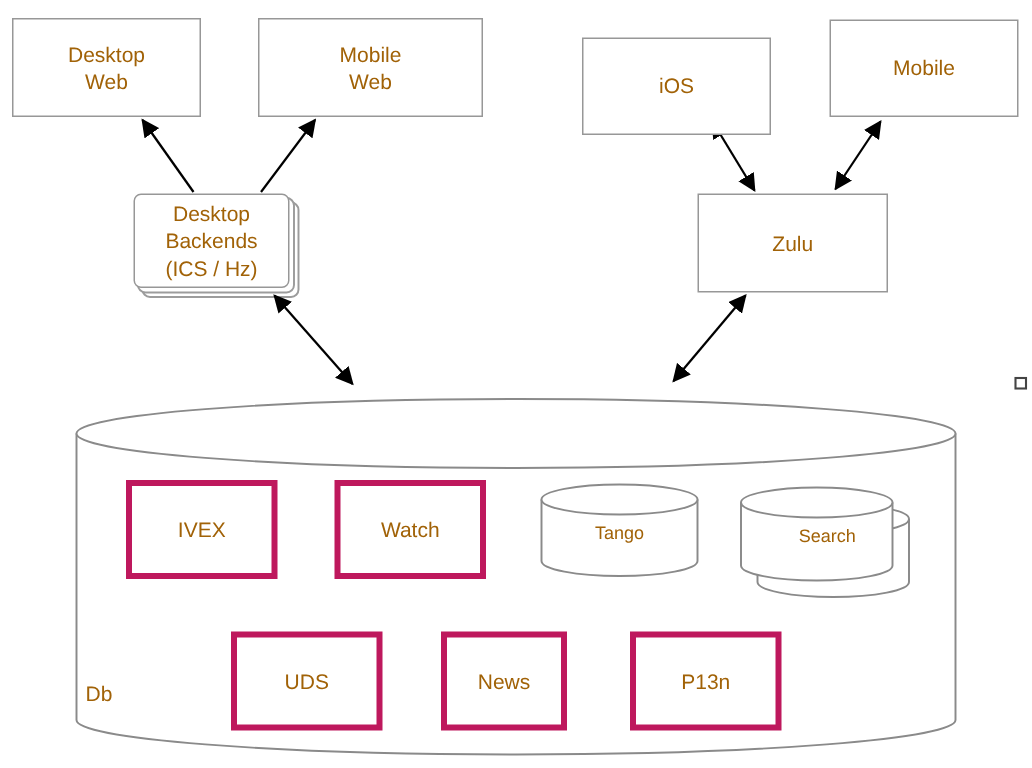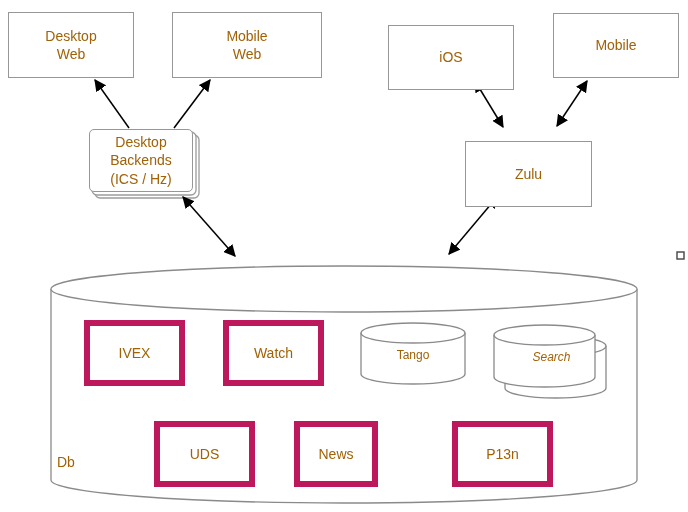--- a/index.html
+++ b/index.html
@@ -8,21 +8,21 @@
     font-family:"Liberation Sans", sans-serif; color:#a16207; overflow:hidden;
   }
   #shapes { position:absolute; left:0; top:0; z-index:0; }
   .box {
     position:absolute; background:#fff; box-sizing:border-box;
     border:1.5px solid #979797;
     display:flex; align-items:center; justify-content:center;
     text-align:center; font-size:14px; line-height:1.32;
     white-space:pre-line; z-index:2;
   }
-  .inner-box { border:6px solid #be185d; }
+  .inner-box { border:4px solid #be185d; }
   .cyl-label {
     position:absolute; display:flex; align-items:center; justify-content:center;
     text-align:center; font-size:12px; z-index:2; background:transparent;
   }
   .rounded { border-radius:5px; }
   #db-label {
     position:absolute; left:57px; top:454px; font-size:14px; z-index:2;
   }
 </style>
 </head>
@@ -81,31 +81,31 @@
 Web</div>
 
   <div class="box" style="left:388px; top:25px; width:126px; height:65px;">iOS</div>
 
   <div class="box" style="left:553px; top:13px; width:126px; height:65px;">Mobile</div>
 
   <div class="box rounded" style="left:89px; top:129px; width:104px; height:63px;">Desktop
 Backends
 (ICS / Hz)</div>
 
-  <div class="box" style="left:465px; top:141px; width:127px; height:66px;">Zulu</div>
+  <div class="box" style="left:465px; top:129px; width:127px; height:66px;">Zulu</div>
 
   <div class="box inner-box" style="left:84px; top:320px; width:101px; height:66px;">IVEX</div>
 
   <div class="box inner-box" style="left:223px; top:320px; width:101px; height:66px;">Watch</div>
 
   <div class="box inner-box" style="left:154px; top:421px; width:101px; height:66px;">UDS</div>
 
   <div class="box inner-box" style="left:294px; top:421px; width:84px; height:66px;">News</div>
 
-  <div class="box inner-box" style="left:452px; top:421px; width:101px; height:66px;">P13n</div>
+  <div class="box inner-box" style="left:420px; top:421px; width:101px; height:66px;">P13n</div>
 
   <div class="cyl-label" style="left:361px; top:326px; width:104px; height:58px;">Tango</div>
 
-  <div class="cyl-label" style="left:494px; top:328px; width:115px; height:58px;font-style:italic;">Search</div>
+  <div class="cyl-label" style="left:494px; top:328px; width:115px; height:58px;">Search</div>
 
   <div id="db-label">Db</div>
 
 </div>
 
 </body></html>

